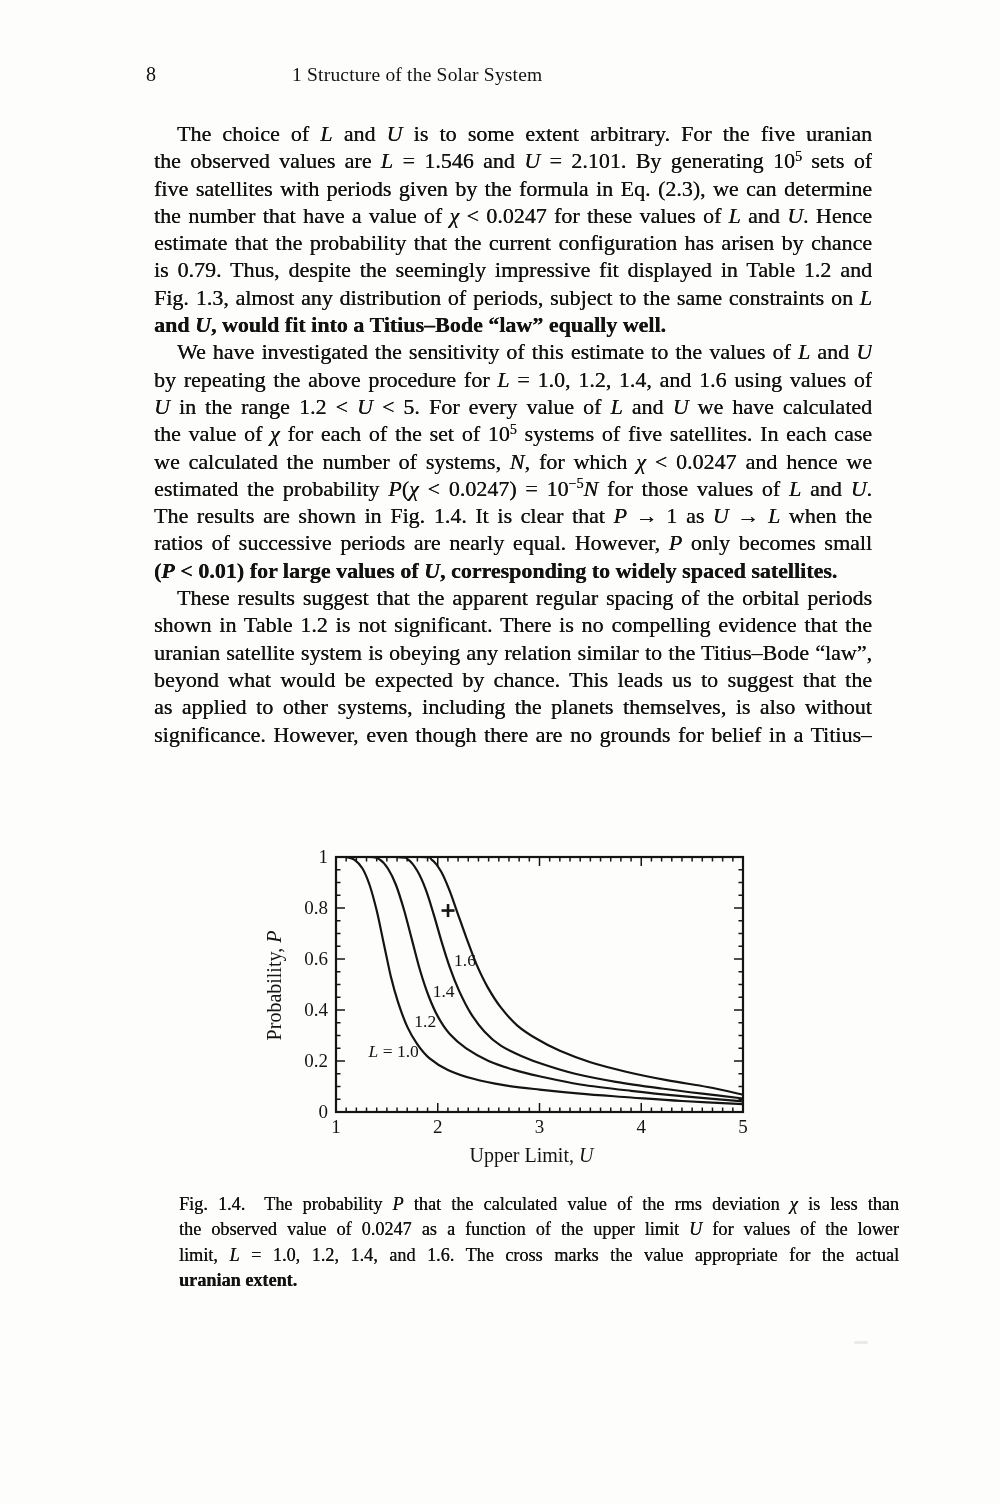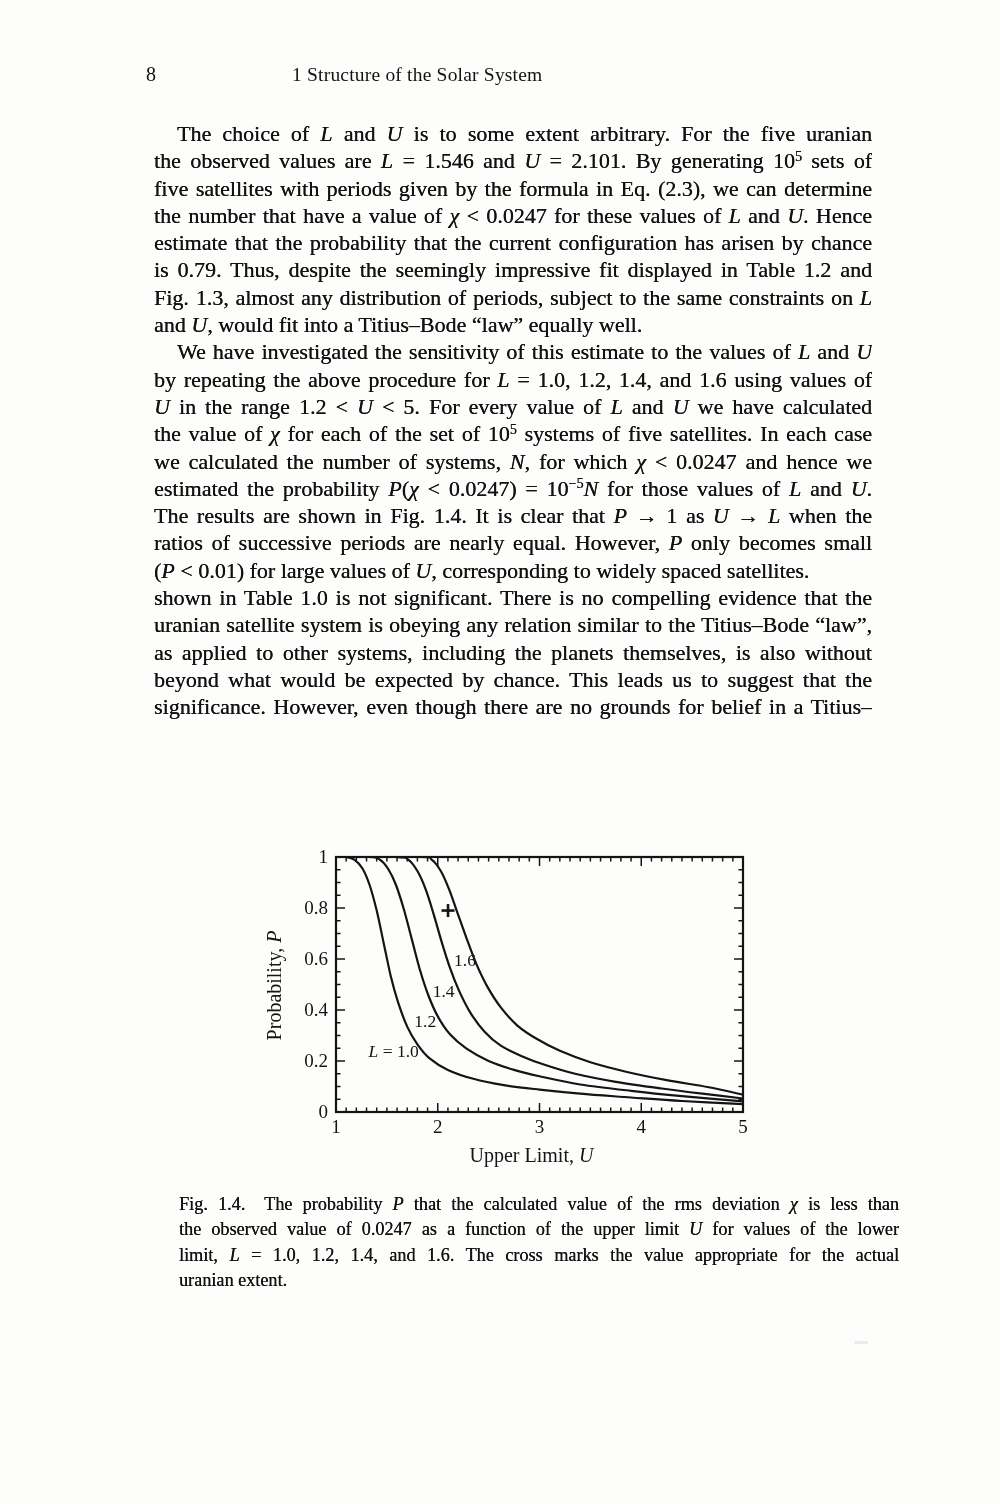--- a/index.html
+++ b/index.html
@@ -16,21 +16,21 @@
   .running-head{position:absolute;top:63px;left:0;width:1000px;height:30px;}
   .page-num{position:absolute;left:146px;top:0;font-size:20px;}
   .head-title{position:absolute;left:292px;top:1px;font-size:19.5px;letter-spacing:0.2px;}
   
   .body-text{
     position:absolute;left:154px;top:120px;width:718px;
     font-size:22px;line-height:27.3px;
     text-shadow:0.25px 0 0 currentColor;
   }
   .tline{text-align:justify;text-align-last:justify;height:27.3px;overflow:hidden;}
-  .tline.last{text-align-last:left;}
+  .tline.last{text-align-last:left;font-weight:bold;}
   .tline.indent{text-indent:23px;}
   .it{font-style:italic;}
   sup{font-size:64%;line-height:0;vertical-align:baseline;position:relative;top:-0.55em;}
   
   .figure{position:absolute;left:255px;top:830px;width:520px;height:350px;}
   .figure svg{display:block;width:520px;height:350px;}
   
   .caption{
     position:absolute;left:152px;top:1192px;width:720px;
     font-size:18.2px;line-height:25.4px;
@@ -67,24 +67,25 @@
         <div class="tline">by repeating the above procedure for <span class="it">L</span> = 1.0, 1.2, 1.4, and 1.6 using values of</div>
         <div class="tline"><span class="it">U</span> in the range 1.2 &lt; <span class="it">U</span> &lt; 5.  For every value of <span class="it">L</span> and <span class="it">U</span> we have calculated</div>
         <div class="tline">the value of <span class="it">χ</span> for each of the set of 10<sup>5</sup> systems of five satellites.  In each case</div>
         <div class="tline">we calculated the number of systems, <span class="it">N</span>, for which <span class="it">χ</span> &lt; 0.0247 and hence we</div>
         <div class="tline">estimated the probability <span class="it">P</span>(<span class="it">χ</span> &lt; 0.0247) = 10<sup>−5</sup><span class="it">N</span> for those values of <span class="it">L</span> and <span class="it">U</span>.</div>
         <div class="tline">The results are shown in Fig. 1.4.  It is clear that <span class="it">P</span> → 1 as <span class="it">U</span> → <span class="it">L</span> when the</div>
         <div class="tline">ratios of successive periods are nearly equal.  However, <span class="it">P</span> only becomes small</div>
         <div class="tline last">(<span class="it">P</span> &lt; 0.01) for large values of <span class="it">U</span>, corresponding to widely spaced satellites.</div>
       </div>
     <div>
-        <div class="tline">shown in Table 1.0 is not significant.  There is no compelling evidence that the</div>
+        <div class="tline indent">These results suggest that the apparent regular spacing of the orbital periods</div>
+        <div class="tline">shown in Table 1.2 is not significant.  There is no compelling evidence that the</div>
         <div class="tline">uranian satellite system is obeying any relation similar to the Titius–Bode “law”,</div>
+        <div class="tline">beyond what would be expected by chance.  This leads us to suggest that the “law”</div>
         <div class="tline">as applied to other systems, including the planets themselves, is also without</div>
-        <div class="tline">beyond what would be expected by chance.  This leads us to suggest that the “law”</div>
         <div class="tline">significance.  However, even though there are no grounds for belief in a Titius–</div>
       </div>
   </div>
 
   <div class="figure">
     <svg id="chart-svg" viewBox="0 0 520 350">
         <rect x="81" y="27" width="407" height="255" fill="none" stroke="#141414" stroke-width="2.2"></rect>
         <line x1="81" y1="282" x2="81" y2="273" stroke="#141414" stroke-width="1.5"></line>
         <line x1="81" y1="27" x2="81" y2="36" stroke="#141414" stroke-width="1.5"></line>
         <line x1="91.17500000000001" y1="282" x2="91.17500000000001" y2="277.5" stroke="#141414" stroke-width="1.5"></line>

